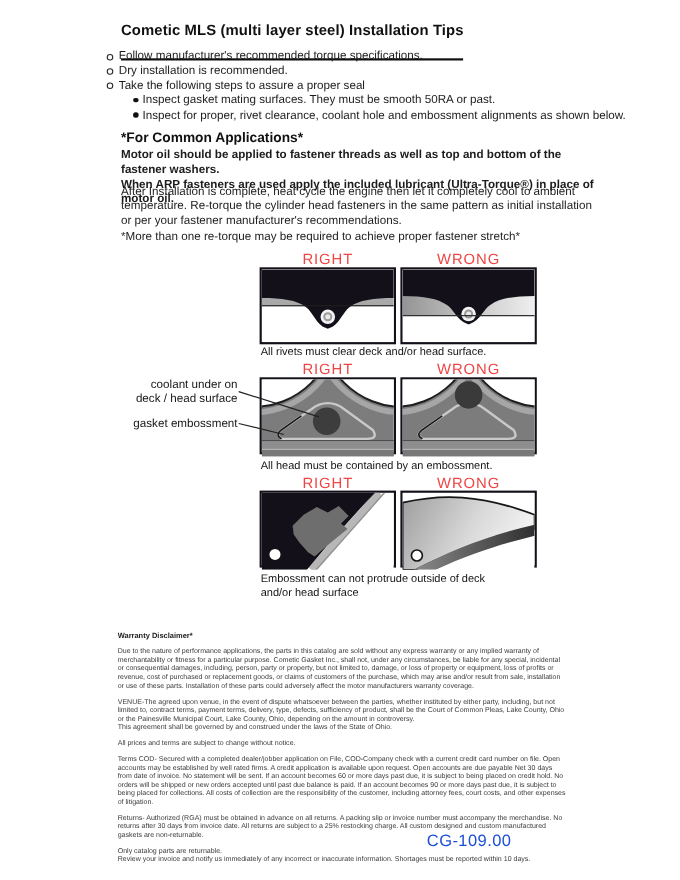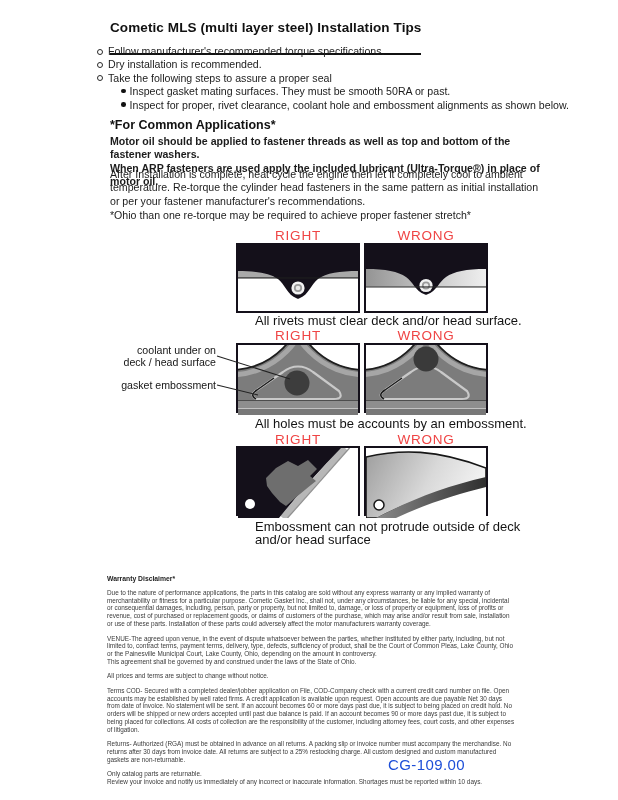--- a/index.html
+++ b/index.html
@@ -22,21 +22,21 @@
   .dot{flex:0 0 auto;width:4.6px;height:4.6px;background:#111;border-radius:50%;margin:2.6px 4px 0 0;}
   
   .diesel-h{left:110px;top:118px;font-size:12.5px;font-weight:bold;color:#111;}
   .para{left:110px;width:440px;font-size:10.6px;line-height:13.4px;white-space:pre-line;}
   .p1{top:135px;font-weight:bold;} .p2{top:168px;} .p3{top:209px;}
   
   #diagrams{left:0;top:228px;width:618px;height:320px;}
   .rw-label{width:124px;text-align:center;font-size:13.5px;letter-spacing:.8px;color:#ef4444;}
   .panel{border:2px solid #14101a;width:120px;height:66px;background:#fff;line-height:0;}
   .panel svg{display:block;}
-  .cap{font-size:13px;color:#141414;white-space:pre-line;line-height:12.6px;margin-left:18px;}
+  .cap{font-size:10px;color:#141414;white-space:pre-line;line-height:12.6px;}
   .d-label{left:58px;width:158px;text-align:right;font-size:10.6px;line-height:11.8px;white-space:pre-line;color:#161616;}
   #leader-lines{left:0;top:0;width:618px;height:320px;pointer-events:none;}
   
   .warranty{left:107px;top:575px;width:408px;color:#3b3b3b;}
   .w-h{font-size:6.8px;font-weight:bold;color:#222;margin-bottom:7px;}
   .w-p{font-size:6.4px;line-height:7.7px;margin:0 0 7px 0;white-space:pre-line;}
   
   .footer{left:388px;top:756px;font-size:15px;letter-spacing:.4px;color:#1d4ed8;}
 </style>
 </head>
@@ -66,21 +66,21 @@
     <span>Inspect for proper, rivet clearance, coolant hole and embossment alignments as shown below.</span>
   </div>
 </div>
 
 <div class="abs diesel-h">*For Common Applications*</div>
 <div class="abs para p1">Motor oil should be applied to fastener threads as well as top and bottom of the fastener washers.
 When ARP fasteners are used apply the included lubricant (Ultra-Torque®) in place of motor oil.</div>
 <div class="abs para p2">After Installation is complete, heat cycle the engine then let it completely cool to ambient
 temperature. Re-torque the cylinder head fasteners in the same pattern as initial installation
 or per your fastener manufacturer's recommendations.</div>
-<div class="abs para p3">*Ohio than one re-torque may be required to achieve proper fastener stretch*</div>
+<div class="abs para p3">*More than one re-torque may be required to achieve proper fastener stretch*</div>
 
 <div id="diagrams" class="abs">
 
   <div class="abs rw-label" style="left:236px;top:0;">RIGHT</div>
   <div class="abs rw-label" style="left:364px;top:0;">WRONG</div>
 
   <div class="abs panel" style="left:236px;top:15px;">
     <svg width="120" height="66" viewBox="0 0 120 66">
       <rect x="0" y="0" width="120" height="66" fill="#ffffff"></rect>
       <rect x="0" y="26" width="120" height="7" fill="#a9a9a9"></rect>
@@ -143,21 +143,21 @@
       <rect x="0" y="56" width="120" height="7" fill="#8e8e8e"></rect>
       <rect x="0" y="63" width="120" height="1" fill="#c2c2c2"></rect>
       <rect x="0" y="64" width="120" height="6" fill="#787878"></rect>
       <path d="M18,54 L96,54 Q106,54 101,46 L75,27 Q68,21.5 60,21.5 Q52,21.5 45,27 L19,45 Q11,50 18,54 Z" fill="none" stroke="#c9c9c9" stroke-width="2.2"></path>
       <path d="M36,33 L19,45 Q11,50 18,54" fill="none" stroke="#1b1b1b" stroke-width="1.5"></path>
       <circle cx="-8" cy="-50" r="75" fill="#ffffff" stroke="#1e1e1e" stroke-width="1.8"></circle>
       <circle cx="128" cy="-50" r="75" fill="#ffffff" stroke="#1e1e1e" stroke-width="1.8"></circle>
       <circle cx="60" cy="14" r="12.5" fill="#3a3a3a"></circle>
     </svg>
   </div>
-  <div class="abs cap" style="left:237px;top:190px;">All holes must be accounts by an embossment.</div>
+  <div class="abs cap" style="left:237px;top:190px;">All head must be contained by an embossment.</div>
 
   <svg id="leader-lines" class="abs">
     <line x1="217" y1="128" x2="290" y2="151" stroke="#222222" stroke-width="1.1"></line>
     <line x1="217" y1="157" x2="258" y2="167" stroke="#222222" stroke-width="1.1"></line>
   </svg>
 
   <div class="abs rw-label" style="left:236px;top:204px;">RIGHT</div>
   <div class="abs rw-label" style="left:364px;top:204px;">WRONG</div>
 
   <div class="abs panel" style="left:236px;top:218px;">

